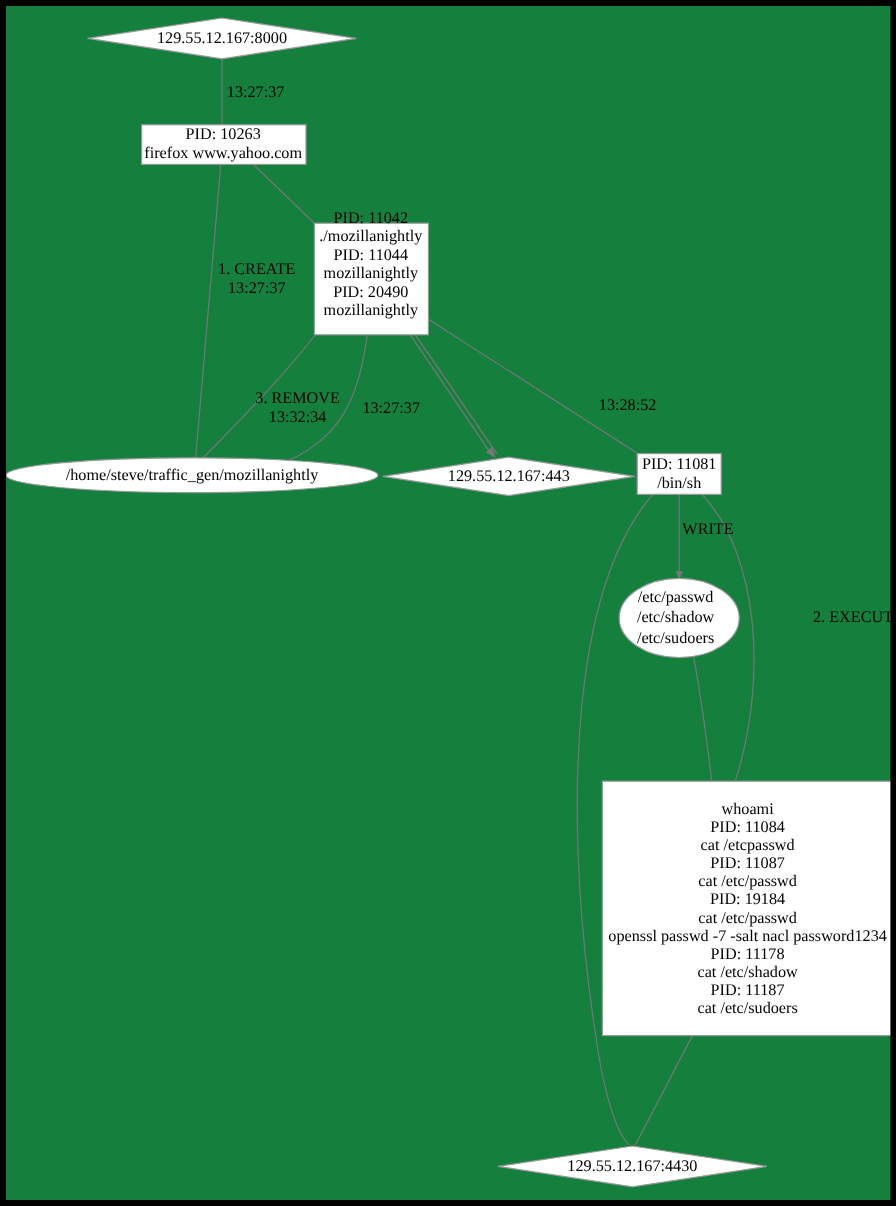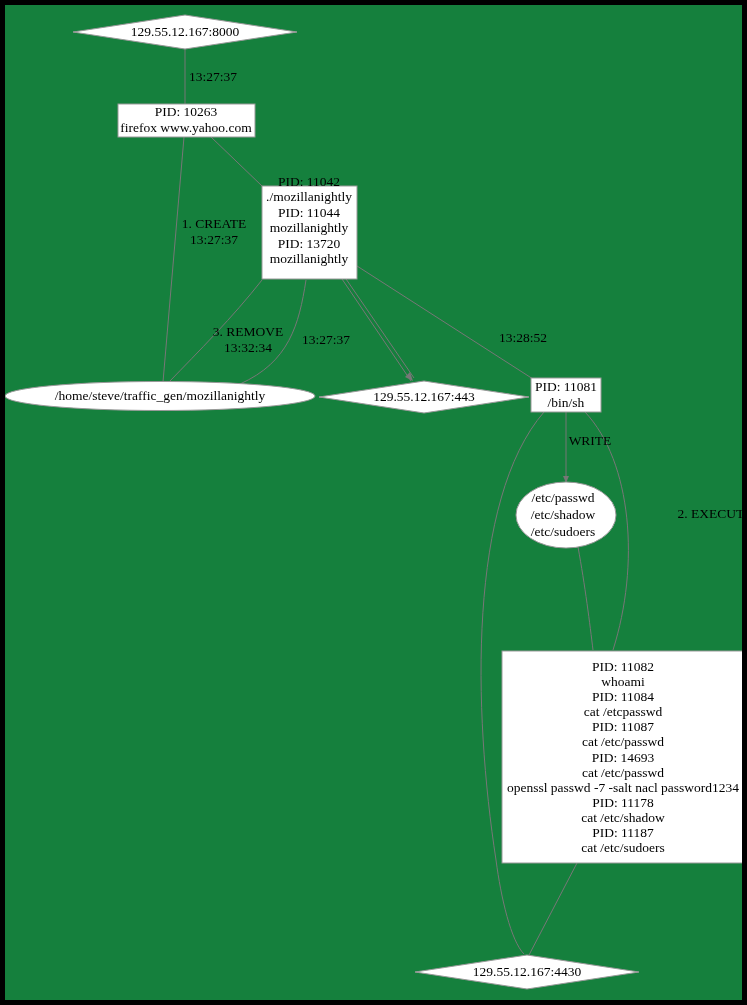--- a/index.html
+++ b/index.html
@@ -75,47 +75,46 @@
   <div class="txt lh16" style="left:186px;top:120px;">
     <div class="ln">PID: 10263</div>
     <div class="ln">firefox www.yahoo.com</div>
   </div>
 
   <div class="txt lh154" style="left:309px;top:220px;">
     <div class="ln">PID: 11042</div>
     <div class="ln">./mozillanightly</div>
     <div class="ln">PID: 11044</div>
     <div class="ln">mozillanightly</div>
-    <div class="ln">PID: 13720</div>
+    <div class="ln">PID: 20490</div>
     <div class="ln">mozillanightly</div>
   </div>
 
   <div class="txt" style="left:160px;top:396px;">/home/steve/traffic_gen/mozillanightly</div>
 
   <div class="txt" style="left:424px;top:397px;">129.55.12.167:443</div>
 
   <div class="txt lh16" style="left:566px;top:395px;">
     <div class="ln">PID: 11081</div>
     <div class="ln">/bin/sh</div>
   </div>
 
   <div class="txt lh17" style="left:563px;top:514px;">
     <div class="ln">/etc/passwd</div>
     <div class="ln">/etc/shadow</div>
     <div class="ln">/etc/sudoers</div>
   </div>
 
   <div class="txt lh151" style="left:623px;top:757px;">
-    <div class="ln">PID: 11082</div>
     <div class="ln">whoami</div>
     <div class="ln">PID: 11084</div>
     <div class="ln">cat /etcpasswd</div>
     <div class="ln">PID: 11087</div>
     <div class="ln">cat /etc/passwd</div>
-    <div class="ln">PID: 14693</div>
+    <div class="ln">PID: 19184</div>
     <div class="ln">cat /etc/passwd</div>
     <div class="ln">openssl passwd -7 -salt nacl password1234</div>
     <div class="ln">PID: 11178</div>
     <div class="ln">cat /etc/shadow</div>
     <div class="ln">PID: 11187</div>
     <div class="ln">cat /etc/sudoers</div>
   </div>
 
   <div class="txt" style="left:527px;top:972px;">129.55.12.167:4430</div>
 

